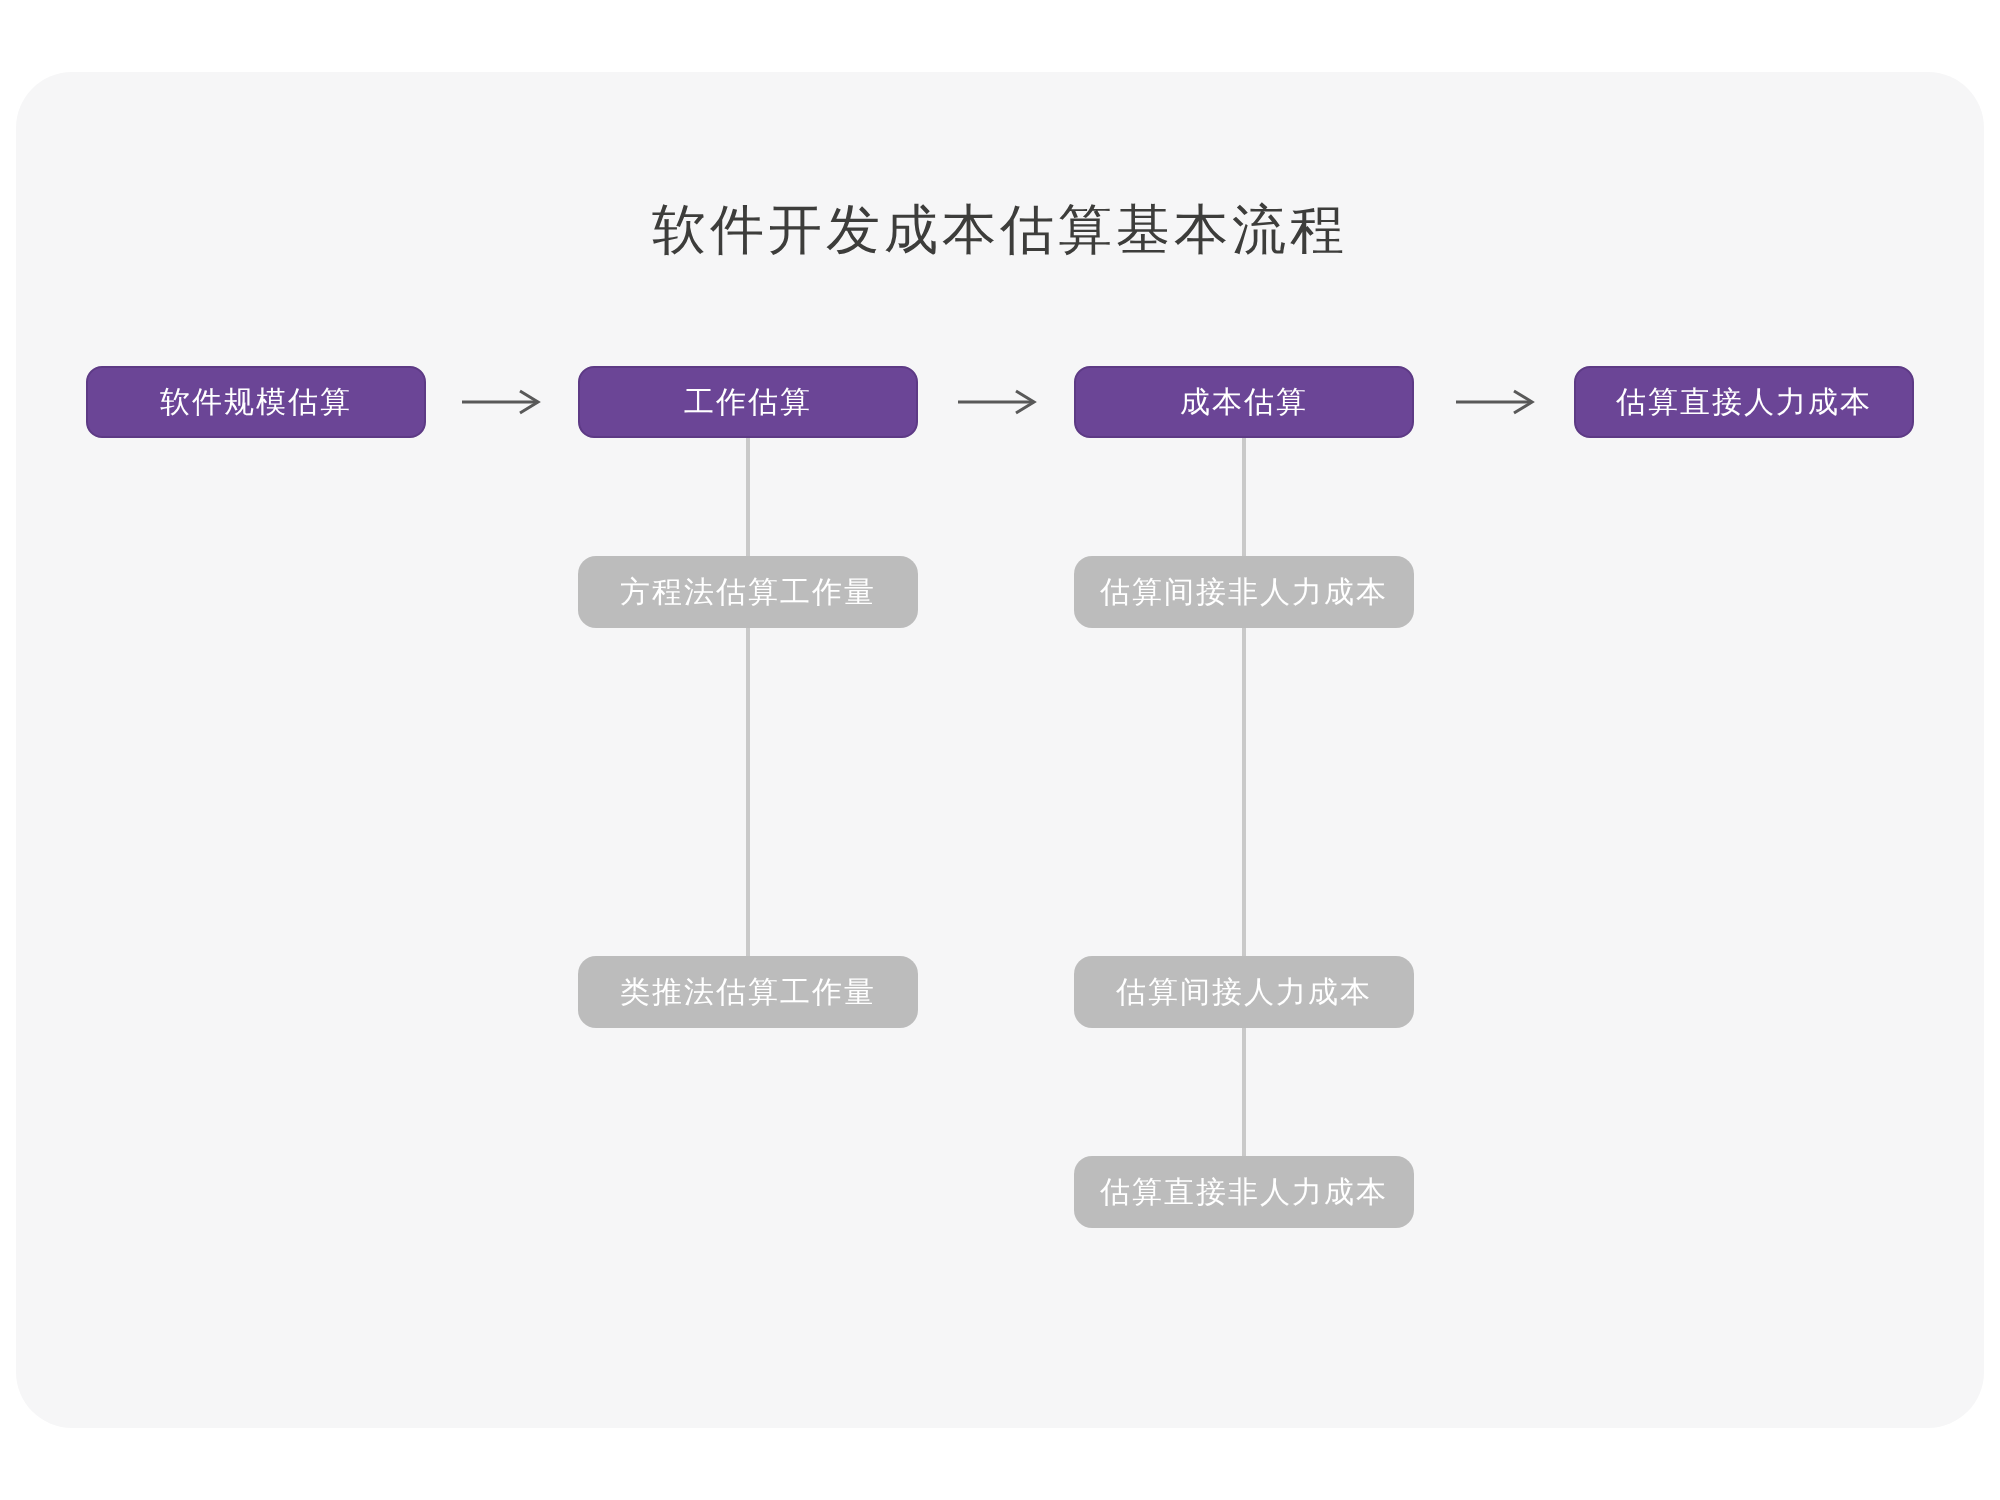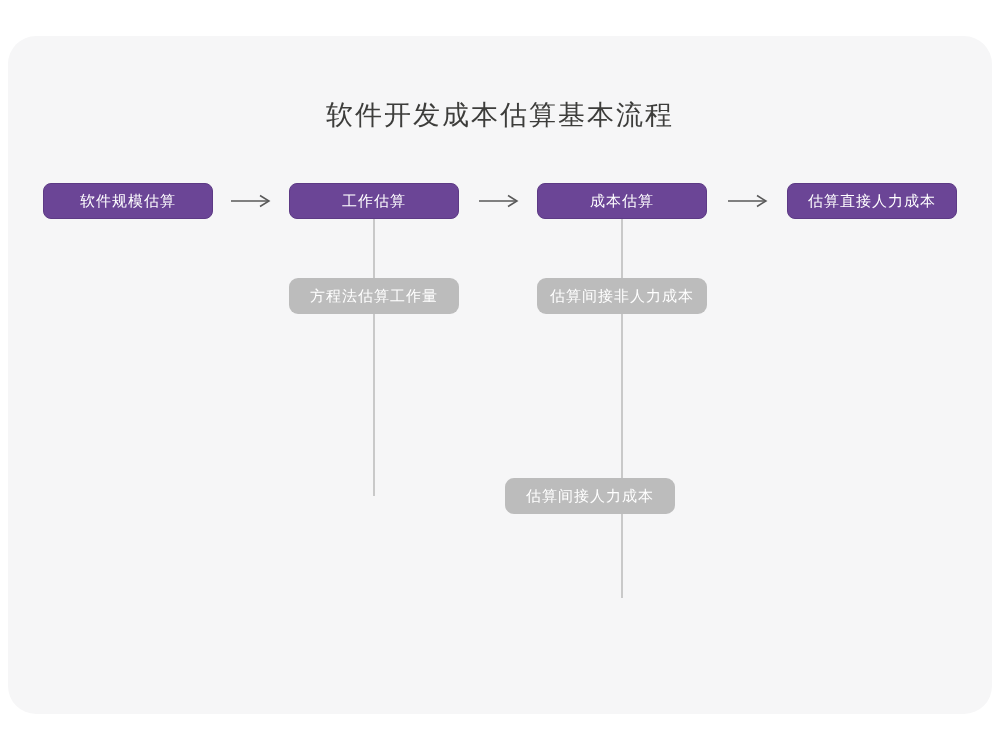--- a/index.html
+++ b/index.html
@@ -105,17 +105,19 @@
       <polyline points="31,2.5 40,8 31,13.5" fill="none" stroke="#595959" stroke-width="1.5"></polyline>
     </svg>
   </div>
 
   <div class="node primary" style="left:43px;">软件规模估算</div>
   <div class="node primary" style="left:289px;">工作估算</div>
   <div class="node primary" style="left:537px;">成本估算</div>
   <div class="node primary" style="left:787px;">估算直接人力成本</div>
 
   <div class="node sub" style="left:289px; top:278px;">方程法估算工作量</div>
+  <div class="node sub" style="left:289px; top:478px;">类推法估算工作量</div>
 
   <div class="node sub" style="left:537px; top:278px;font-family:Liberation Serif, serif;">估算间接非人力成本</div>
-  <div class="node sub" style="left:505px; top:478px;">估算间接人力成本</div>
+  <div class="node sub" style="left:537px; top:478px;">估算间接人力成本</div>
+  <div class="node sub" style="left:537px; top:578px;">估算直接非人力成本</div>
 
 </div>
 
 </body></html>

